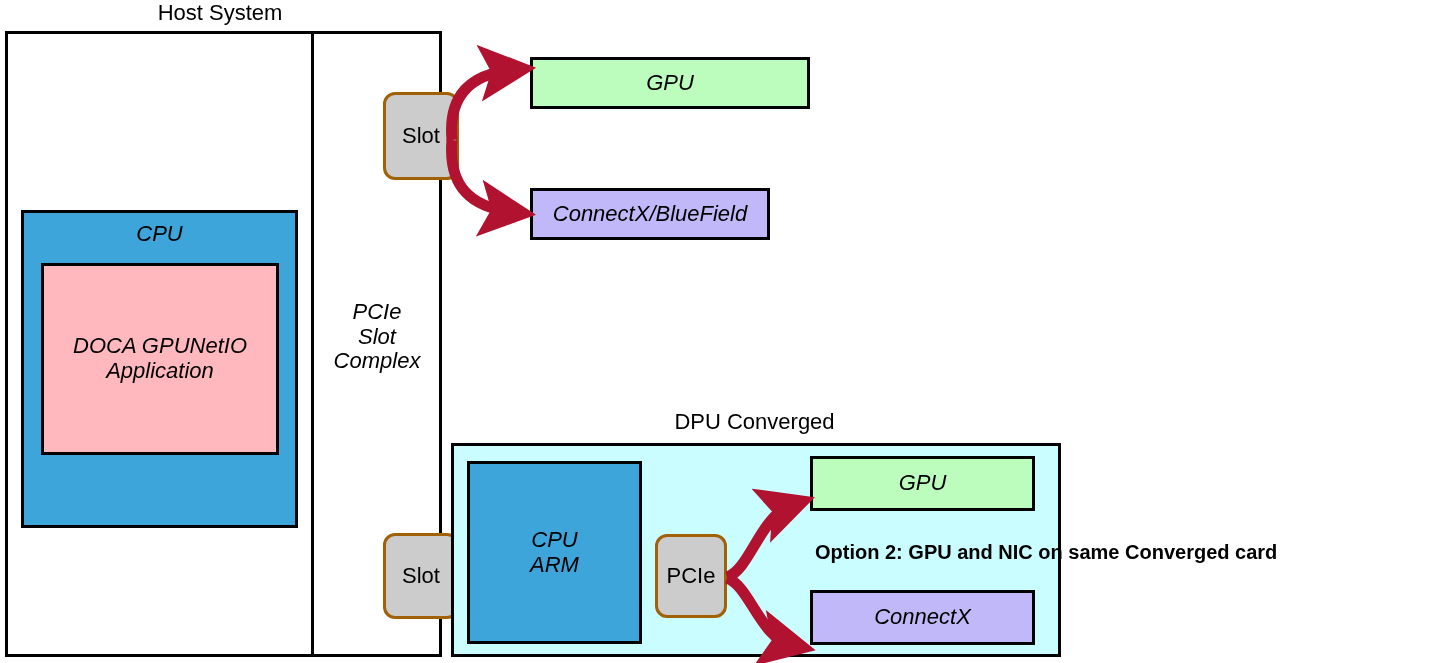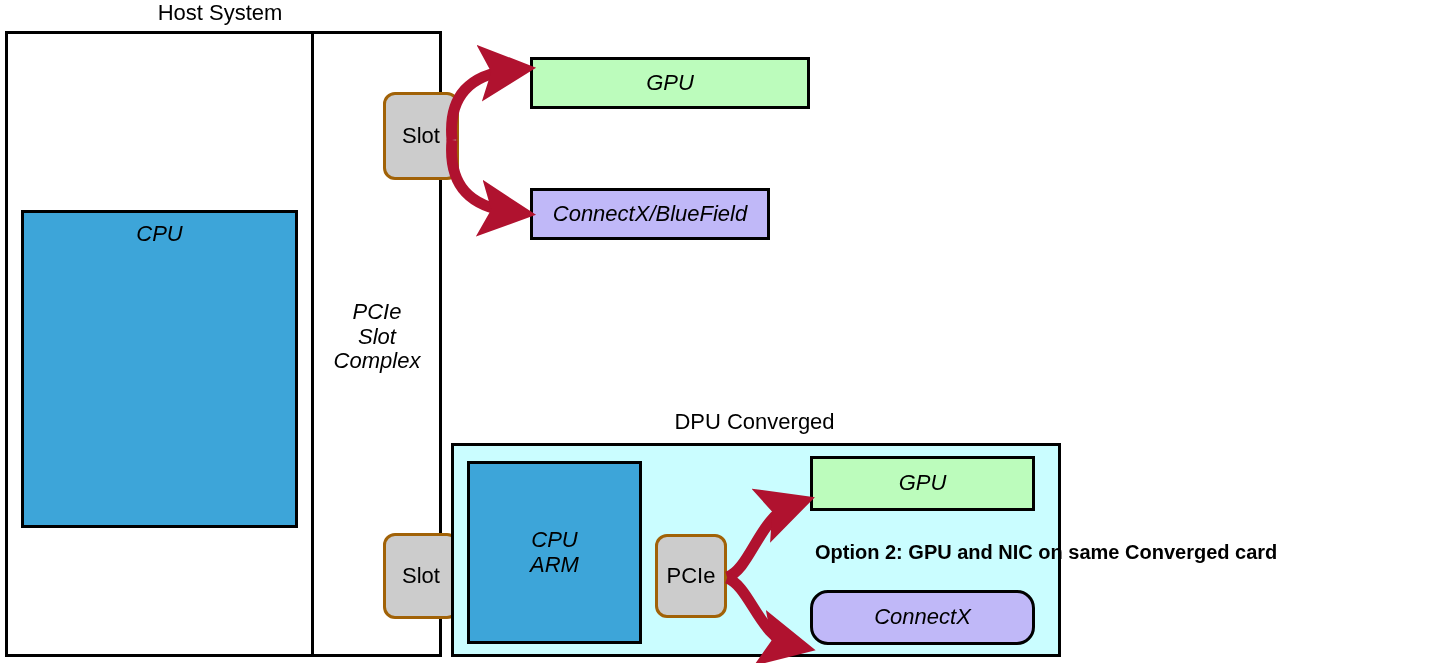--- a/index.html
+++ b/index.html
@@ -150,21 +150,20 @@
     left: 810px; top: 456px;
     width: 225px; height: 55px;
     background: #bcfcbc;
     font-size: 22px;
   }
   #nic-bottom {
     left: 810px; top: 590px;
     width: 225px; height: 55px;
     background: #c0b8f8;
     font-size: 22px;
-    border-radius: 18px;
   }
   #option2-caption {
     left: 815px; top: 541px;
     font-size: 20px;
     font-weight: bold;
     color: #000;
     white-space: nowrap;
   }
 
   
@@ -186,20 +185,26 @@
   <div id="pcie-root-complex-label" class="abs">
     <span class="box-label">PCIe</span>
     <span class="box-label">Slot</span>
     <span class="box-label">Complex</span>
   </div>
 
   <div id="host-cpu" class="abs box">
     <span class="box-label">CPU</span>
   </div>
 
+  <div id="host-app" class="abs box">
+    <span>
+      <span class="box-label">DOCA GPUNetIO</span>
+      <span class="box-label">Application</span>
+    </span>
+  </div>
 
   <div id="slot-top" class="abs slot">
     <span>Slot</span>
   </div>
   <div id="slot-bottom" class="abs slot">
     <span>Slot</span>
   </div>
 
   <div id="gpu-top" class="abs box">
     <span class="box-label">GPU</span>

